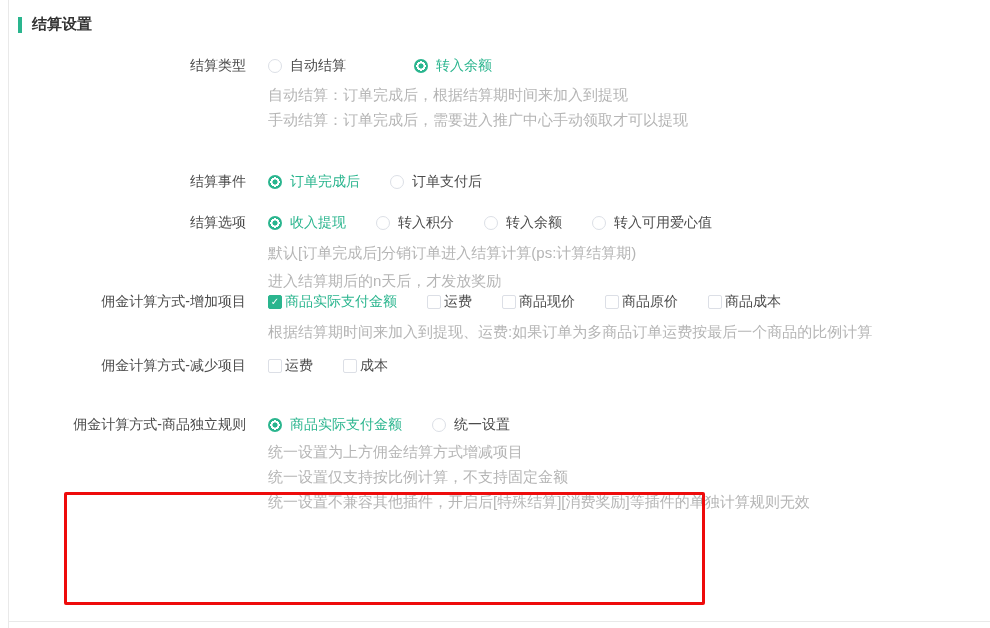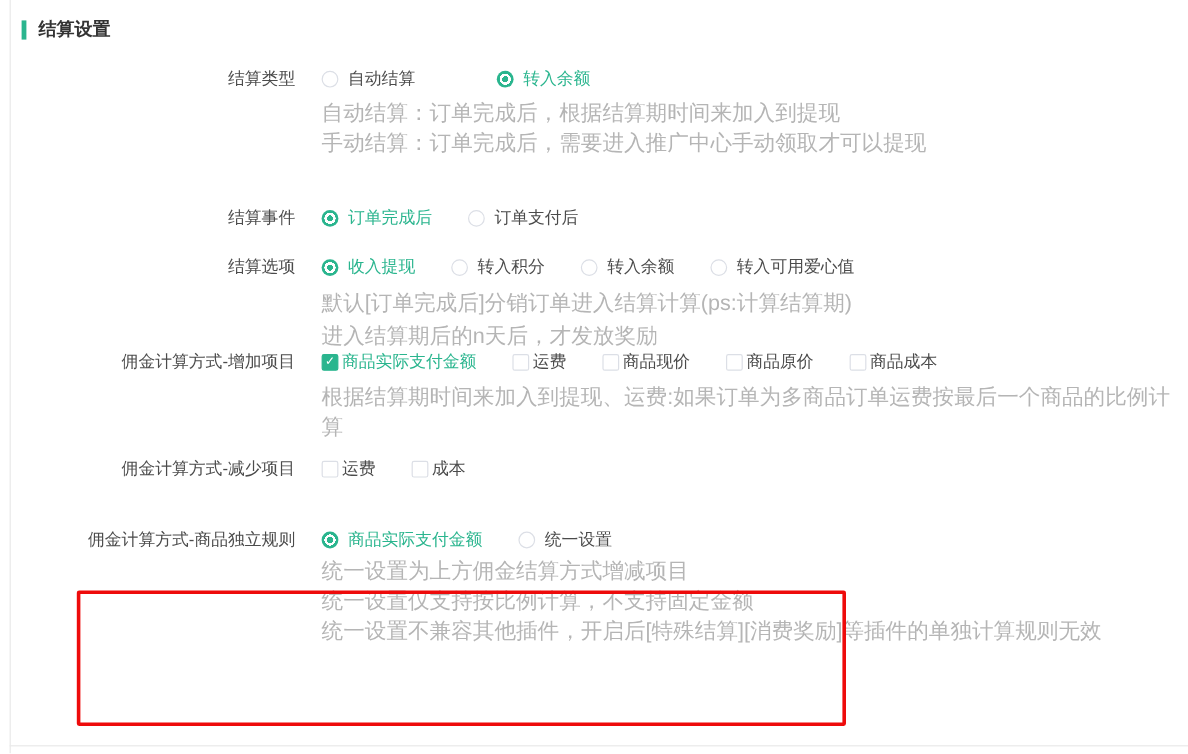--- a/index.html
+++ b/index.html
@@ -28,21 +28,21 @@
   .opt-label { font-size:14px; color:#4b4b4b; }
   .radio-opt.selected .opt-label { color:#2ab58e; }
 
   .checkbox-opt { display:flex; align-items:center; gap:3px; cursor:pointer; }
   .checkbox-box { width:14px; height:14px; border:1px solid #dcdfe6; border-radius:2px; background:#fff;
     flex-shrink:0; display:flex; align-items:center; justify-content:center; }
   .checkbox-opt.checked .checkbox-box { background:#2ab58e; border-color:#2ab58e; }
   .checkbox-opt.checked .checkbox-box::after { content:"✓"; color:#fff; font-size:10px; line-height:1; }
   .checkbox-opt.checked .opt-label { color:#2ab58e; }
 
-  .help { margin-left:260px; font-size:18px; color:#b5b5b5; line-height:25px; }
+  .help { margin-left:260px; font-size:15px; color:#b5b5b5; line-height:25px; }
 
   .input-group { margin-left:22px; display:flex; align-items:stretch; }
   .days-input { width:515px; height:34px; border:1px solid #dcdfe6; border-radius:4px 0 0 4px;
     padding:0 12px; font-size:14px; color:#555; outline:none;
     font-family:"Liberation Sans","DejaVu Sans",sans-serif; }
   .input-addon { width:48px; height:34px; margin-left:-1px; border:1px solid #dcdfe6;
     border-radius:0 4px 4px 0; background:#f5f7fa; color:#a8abb2; font-size:14px;
     display:flex; align-items:center; justify-content:center; }
 
   .red-box { position:absolute; left:64px; top:492px; width:641px; height:113px;

